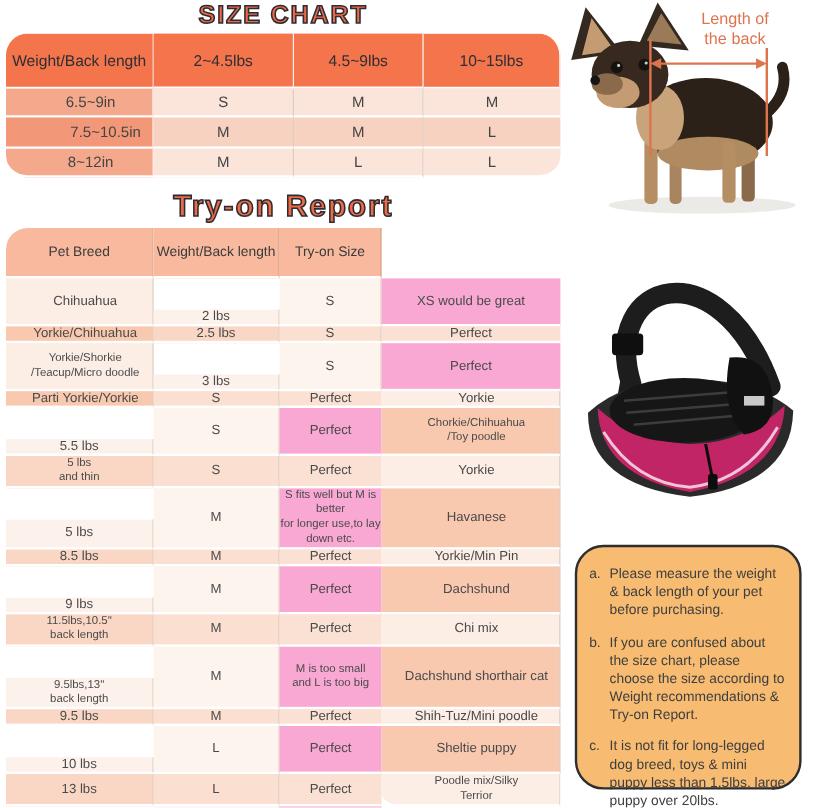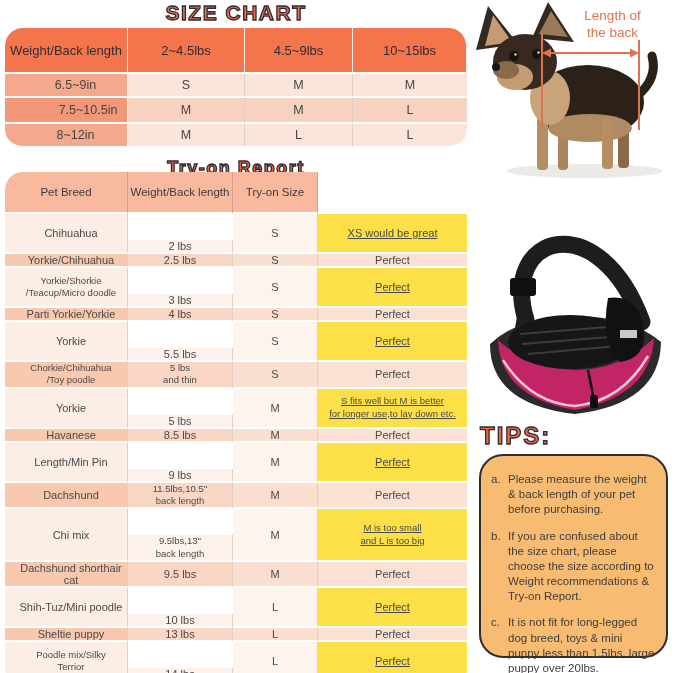--- a/index.html
+++ b/index.html
@@ -3,55 +3,55 @@
 <meta charset="utf-8">
 <style>
   html,body{margin:0;padding:0;}
   .page{position:relative;width:679px;height:673px;background:#ffffff;overflow:hidden;
         font-family:"Liberation Sans","DejaVu Sans",sans-serif;}
 
   
   .big-title{position:absolute;text-align:center;font-weight:bold;color:#ED6A45;
              -webkit-text-stroke:1.3px #2c2c34;letter-spacing:1.5px;}
   #size-title{left:5px;top:1px;width:462px;font-size:21px;}
-  #tryon-title{left:5px;top:158px;width:462px;font-size:18px;}
+  #tryon-title{left:5px;top:158px;width:462px;font-size:25px;}
   #tips-title{left:480px;top:422px;width:120px;text-align:left;font-size:24px;letter-spacing:2px;}
 
   
   #size-table{position:absolute;left:5px;top:28px;width:462px;height:120px;display:grid;
               grid-template-columns:123px 117px 108px 114px;grid-template-rows:46px 24px 26px 24px;}
   #size-table>div{display:flex;align-items:center;justify-content:center;box-sizing:border-box;
                   border-bottom:2px solid #fff;border-right:1px solid rgba(255,255,255,.9);}
   .sh{background:#F4744B;color:#2e2e35;font-size:13px;}
   .sh:first-child{border-top-left-radius:18px;}
   .sh:nth-child(4){border-top-right-radius:18px;border-right:none;}
   .s-label{font-size:12.5px;color:#454545;}
   .s-val{font-size:12.5px;color:#454545;border-right:1px solid #ddcfc7 !important;}
   .s-val.last{border-right:none !important;}
   
   .cell-label-light{background:#F5A98C;padding-left:19px;}
   .cell-label-dark{background:#F29878;padding-left:44px;}
   .cell-val-light{background:#FBE4D9;}
   .cell-val-dark{background:#F8D2C1;}
 
   
-  #tryon-table{position:absolute;left:5px;top:172px;width:462px;height:483px;display:grid;
+  #tryon-table{position:absolute;left:5px;top:190px;width:462px;height:483px;display:grid;
                grid-template-columns:123px 105px 85px 149px;grid-template-rows:42px repeat(15,1fr);}
   #tryon-table>div{display:flex;align-items:center;justify-content:center;box-sizing:border-box;
                    text-align:center;white-space:pre-line;
                    border-bottom:2px solid #fff;border-right:1px solid #decfc7;}
   .th{background:#F8B99E;color:#3b3b3b;font-size:11.5px;border-right:1px solid rgba(0,0,0,.14) !important;}
   .th:first-child{border-top-left-radius:18px;}
   .th:nth-child(4){border-top-right-radius:18px;border-right:none !important;margin-top:48px;}
   .t-cell{font-size:11px;color:#4a4a4a;}
   .t-breed{justify-content:flex-start;text-align:left;padding-left:10px;}
   .t-last{border-right:none !important;}
   .ml{font-size:9.5px;line-height:1.3;}
   .trow-light-0{background:#FCEDE5;} .trow-light-1{background:#FDF2EB;margin-top:26px;}
-  .trow-light-2{background:#FDF4EE;} .trow-light-3{background:#fde047;text-decoration:underline;}
+  .trow-light-2{background:#FDF4EE;} .trow-light-3{background:#f9a8d4;}
   .trow-dark-0{background:#F8C8AF;}  .trow-dark-1{background:#FAD7C5;}
   .trow-dark-2{background:#FBDFD0;}  .trow-dark-3{background:#FBE1D4;}
 
   
   #dog-figure{position:absolute;left:470px;top:0;width:209px;height:185px;}
   #back-length-note{position:absolute;left:85px;top:8px;width:115px;color:#DD744E;
                     font-size:13.5px;line-height:1.25;text-align:center;white-space:pre-line;}
   #bag-figure{position:absolute;left:470px;top:192px;width:209px;height:230px;}
 
   
@@ -135,21 +135,20 @@
       <div class="t-cell trow-dark-0 t-breed">Yorkie/Chihuahua</div>
       <div class="t-cell trow-dark-1">2.5 lbs</div>
       <div class="t-cell trow-dark-2">S</div>
       <div class="t-cell trow-dark-3 t-last">Perfect</div>
       <div class="t-cell trow-light-0 t-breed ml">Yorkie/Shorkie
 /Teacup/Micro doodle</div>
       <div class="t-cell trow-light-1">3 lbs</div>
       <div class="t-cell trow-light-2">S</div>
       <div class="t-cell trow-light-3 t-last">Perfect</div>
       <div class="t-cell trow-dark-0 t-breed">Parti Yorkie/Yorkie</div>
-      <div class="t-cell trow-dark-1">4 lbs</div>
       <div class="t-cell trow-dark-2">S</div>
       <div class="t-cell trow-dark-3 t-last">Perfect</div>
       <div class="t-cell trow-light-0 t-breed">Yorkie</div>
       <div class="t-cell trow-light-1">5.5 lbs</div>
       <div class="t-cell trow-light-2">S</div>
       <div class="t-cell trow-light-3 t-last">Perfect</div>
       <div class="t-cell trow-dark-0 t-breed ml">Chorkie/Chihuahua
 /Toy poodle</div>
       <div class="t-cell trow-dark-1 ml">5 lbs
 and thin</div>
@@ -157,21 +156,21 @@
       <div class="t-cell trow-dark-3 t-last">Perfect</div>
       <div class="t-cell trow-light-0 t-breed">Yorkie</div>
       <div class="t-cell trow-light-1">5 lbs</div>
       <div class="t-cell trow-light-2">M</div>
       <div class="t-cell trow-light-3 t-last ml">S fits well but M is better
 for longer use,to lay down etc.</div>
       <div class="t-cell trow-dark-0 t-breed">Havanese</div>
       <div class="t-cell trow-dark-1">8.5 lbs</div>
       <div class="t-cell trow-dark-2">M</div>
       <div class="t-cell trow-dark-3 t-last">Perfect</div>
-      <div class="t-cell trow-light-0 t-breed">Length/Min Pin</div>
+      <div class="t-cell trow-light-0 t-breed">Yorkie/Min Pin</div>
       <div class="t-cell trow-light-1">9 lbs</div>
       <div class="t-cell trow-light-2">M</div>
       <div class="t-cell trow-light-3 t-last">Perfect</div>
       <div class="t-cell trow-dark-0 t-breed">Dachshund</div>
       <div class="t-cell trow-dark-1 ml">11.5lbs,10.5''
 back length</div>
       <div class="t-cell trow-dark-2">M</div>
       <div class="t-cell trow-dark-3 t-last">Perfect</div>
       <div class="t-cell trow-light-0 t-breed">Chi mix</div>
       <div class="t-cell trow-light-1 ml">9.5lbs,13''
@@ -209,21 +208,20 @@
       <path d="M 33 168 Q 60 211 105 214 Q 152 209 178 164" stroke="#f2c4da" stroke-width="2.5" fill="none"></path>
       <ellipse cx="100" cy="150" rx="62" ry="27" fill="#161616"></ellipse>
       <path d="M 50 142 L 150 134 M 52 152 L 152 144 M 58 162 L 148 154" stroke="#3c3c3c" stroke-width="2" fill="none"></path>
       <path d="M 138 106 Q 170 102 174 140 Q 176 166 150 170 Q 130 150 138 106 Z" fill="#111111"></path>
       <rect x="150" y="138" width="17" height="8" fill="#c9c9c9"></rect>
       <path d="M 118 178 L 124 208" stroke="#0d0d0d" stroke-width="2.5"></path>
       <rect x="120" y="203" width="8" height="13" rx="2" fill="#0d0d0d"></rect>
     </svg>
   </div>
 
-  <div id="tips-title" class="big-title">TIPS:</div>
 
   <div id="tips-box">
     <div class="tip-item">
       <div class="tip-label">a.</div>
       <div class="tip-text">Please measure the weight &amp; back length of your pet before purchasing.</div>
     </div>
     <div class="tip-item">
       <div class="tip-label">b.</div>
       <div class="tip-text">If you are confused about the size chart, please choose the size according to Weight recommendations &amp; Try-on Report.</div>
     </div>

